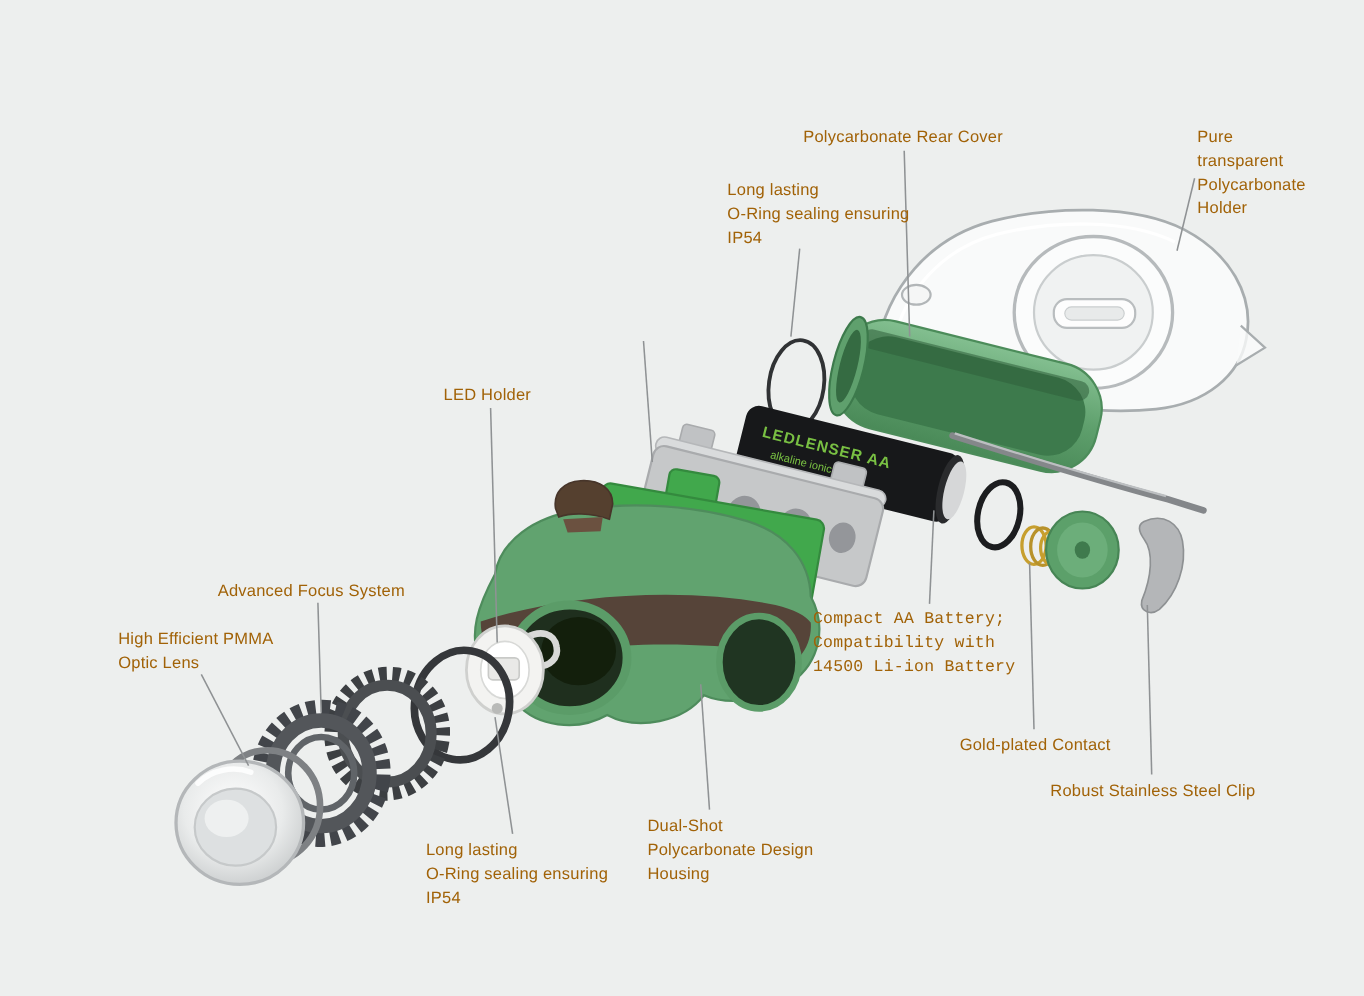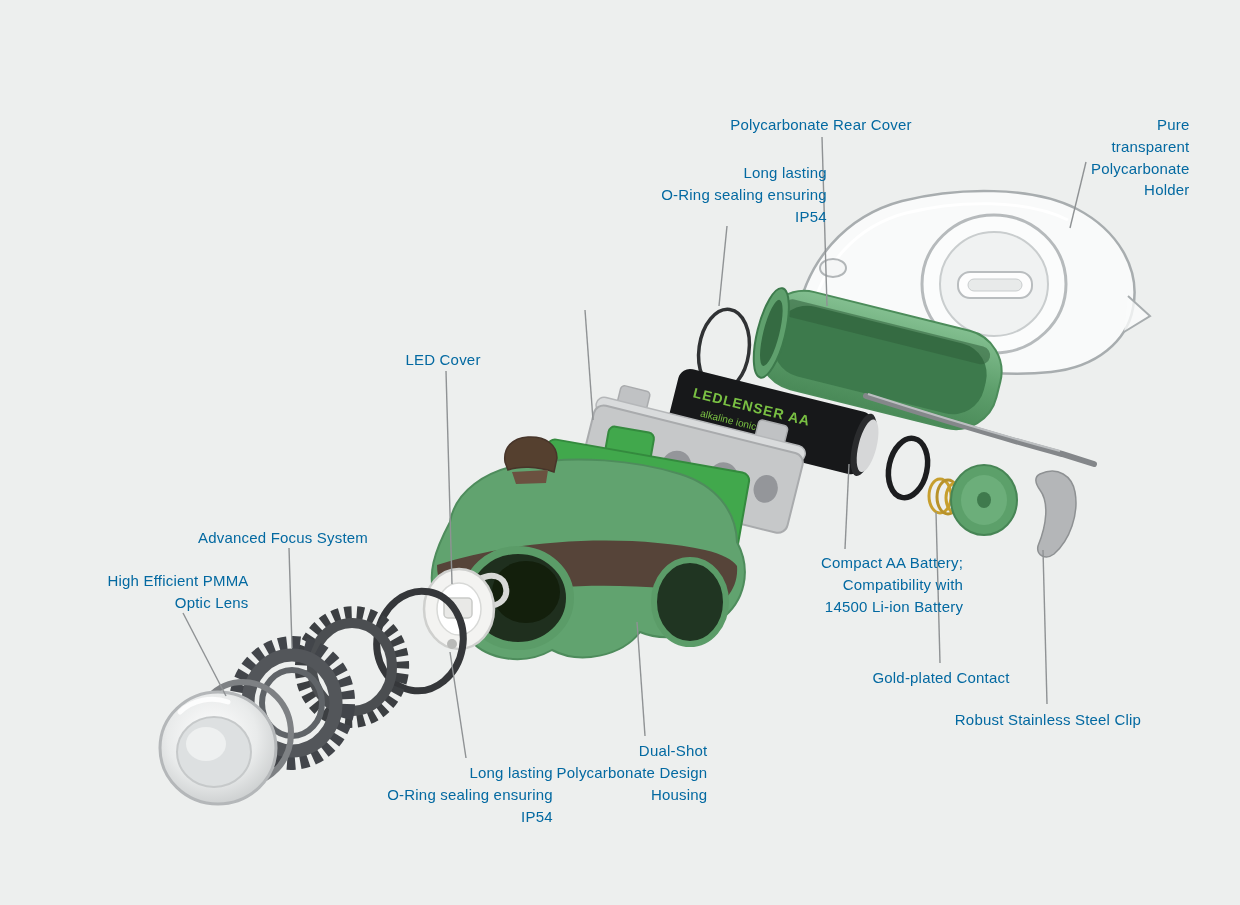--- a/index.html
+++ b/index.html
@@ -9,24 +9,24 @@
     position:relative;
     background:#edefee;
     font-family:"Liberation Sans", sans-serif;
     overflow:hidden;
   }
   .stage { position:absolute; inset:0; }
   svg.art { position:absolute; top:0; left:0; }
   .label {
     position:absolute;
     transform:translateX(-50%);
-    color:#0369a1;
+    color:#a16207;
     font-size:15px;
     line-height:1.45;
-    text-align:right;
+    text-align:left;
     white-space:pre-line;
     letter-spacing:0.2px;
   }
 </style>
 </head>
 <body>
 
 <div class="stage">
 
   <svg class="art" width="1240" height="905" viewBox="0 0 1240 905">
@@ -175,29 +175,29 @@
       <line x1="645" y1="736" x2="637" y2="622"></line>
     </g>
   </svg>
 
   <div class="label" style="left:821px;  top:114px;">Polycarbonate Rear Cover</div>
   <div class="label" style="left:1139px; top:114px;">Pure transparent
 Polycarbonate Holder</div>
   <div class="label" style="left:744px;  top:162px;">Long lasting
 O-Ring  sealing ensuring
 IP54</div>
-  <div class="label" style="left:443px;  top:349px;">LED Cover</div>
+  <div class="label" style="left:443px;  top:349px;">LED Holder</div>
   <div class="label" style="left:283px;  top:527px;">Advanced Focus System</div>
   <div class="label" style="left:178px;  top:570px;">High Efficient PMMA
 Optic Lens</div>
-  <div class="label" style="left:892px;  top:552px;">Compact AA Battery;
+  <div class="label" style="left:831px;  top:552px;font-family:Liberation Mono, monospace;">Compact AA Battery;
 Compatibility with
 14500 Li-ion Battery</div>
   <div class="label" style="left:941px;  top:667px;">Gold-plated Contact</div>
   <div class="label" style="left:1048px; top:709px;">Robust Stainless Steel Clip</div>
   <div class="label" style="left:470px;  top:762px;">Long lasting
 O-Ring  sealing ensuring
 IP54</div>
-  <div class="label" style="left:632px;  top:740px;">Dual-Shot
+  <div class="label" style="left:664px;  top:740px;">Dual-Shot
 Polycarbonate  Design
 Housing</div>
 
 </div>
 
 </body></html>

